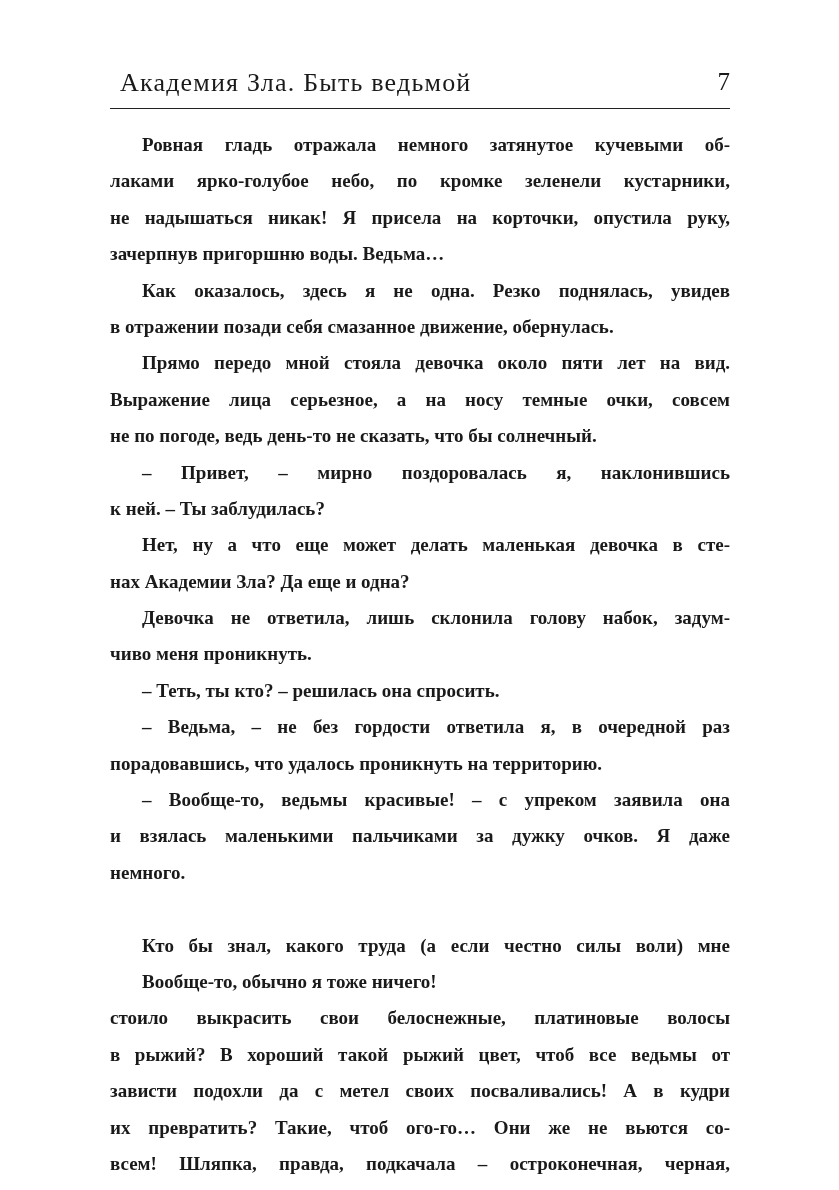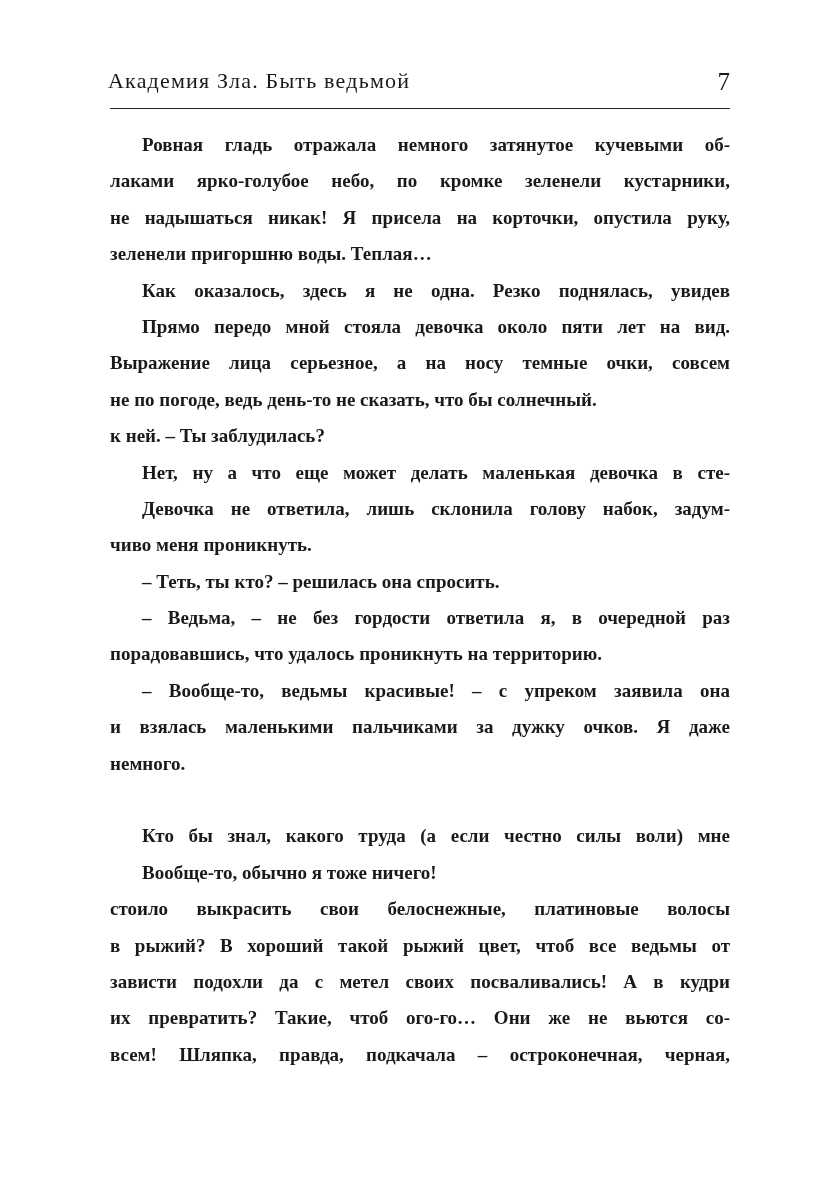--- a/index.html
+++ b/index.html
@@ -1,19 +1,19 @@
 <!DOCTYPE html>
 <html><head>
 <meta charset="utf-8">
 <style>
   html, body { margin: 0; padding: 0; background: #ffffff; }
   body { width: 839px; height: 1190px; position: relative; overflow: hidden;
          font-family: "Liberation Serif", "DejaVu Serif", serif; color: #1a1a1a; }
   .header { position: absolute; left: 108px; top: 64px; width: 622px; height: 34px; }
-  .header .title { position: absolute; left: 0; top: 4px; font-size: 22px; letter-spacing: 1.2px; }
+  .header .title { position: absolute; left: 12px; top: 4px; font-size: 26px; letter-spacing: 1.2px; }
   .header .pagenum { position: absolute; right: 0; top: 4px; font-size: 25px; }
   .rule { position: absolute; left: 110px; top: 108px; width: 620px; height: 0; border-top: 1.5px solid #222; }
   .body { position: absolute; left: 110px; top: 127px; width: 620px; }
   .line { font-size: 19px; line-height: 36.4px; height: 36.4px; white-space: nowrap;
           text-align: justify; text-align-last: justify; overflow: hidden; font-weight: bold; }
   .line.last { text-align-last: left; }
   .line.indent { padding-left: 32px; }
   .gap { height: 36.4px; }
 </style>
 </head>
@@ -22,27 +22,30 @@
 <div class="header">
   <span class="title">Академия Зла. Быть ведьмой</span>
   <span class="pagenum">7</span>
 </div>
 <div class="rule"></div>
 
 <div class="body" id="body-text">
     <div class="line indent">Ровная гладь отражала немного затянутое кучевыми об-</div>
     <div class="line">лаками ярко-голубое небо, по кромке зеленели кустарники,</div>
     <div class="line">не надышаться никак! Я присела на корточки, опустила руку,</div>
-    <div class="line last">зеленели пригоршню воды. Теплая…</div>
+    <div class="line last">зачерпнув пригоршню воды. Ведьма…</div>
     <div class="line indent">Как оказалось, здесь я не одна. Резко поднялась, увидев</div>
+    <div class="line last">в отражении позади себя смазанное движение, обернулась.</div>
     <div class="line indent">Прямо передо мной стояла девочка около пяти лет на вид.</div>
     <div class="line">Выражение лица серьезное, а на носу темные очки, совсем</div>
     <div class="line last">не по погоде, ведь день-то не сказать, что бы солнечный.</div>
+    <div class="line indent">– Привет, – мирно поздоровалась я, наклонившись</div>
     <div class="line last">к ней. – Ты заблудилась?</div>
     <div class="line indent">Нет, ну а что еще может делать маленькая девочка в сте-</div>
+    <div class="line last">нах Академии Зла? Да еще и одна?</div>
     <div class="line indent">Девочка не ответила, лишь склонила голову набок, задум-</div>
     <div class="line last">чиво меня проникнуть.</div>
     <div class="line indent last">– Теть, ты кто? – решилась она спросить.</div>
     <div class="line indent">– Ведьма, – не без гордости ответила я, в очередной раз</div>
     <div class="line last">порадовавшись, что удалось проникнуть на территорию.</div>
     <div class="line indent">– Вообще-то, ведьмы красивые! – с упреком заявила она</div>
     <div class="line">и взялась маленькими пальчиками за дужку очков. Я даже</div>
     <div class="line last">немного.</div>
     <div class="gap"></div>
     <div class="line indent">Кто бы знал, какого труда (а если честно силы воли) мне</div>

